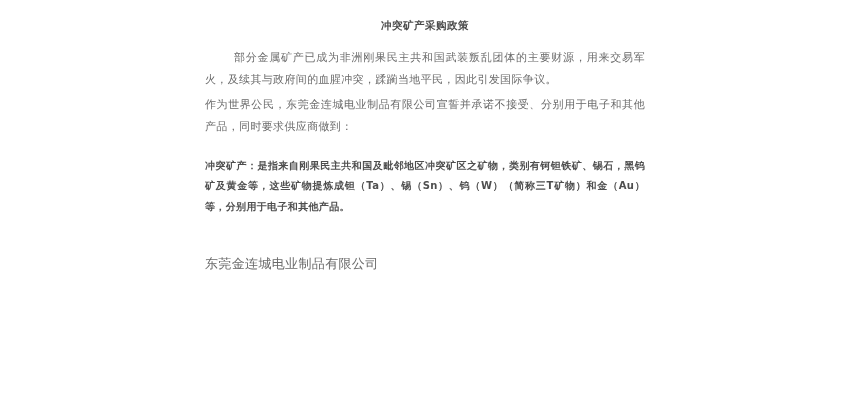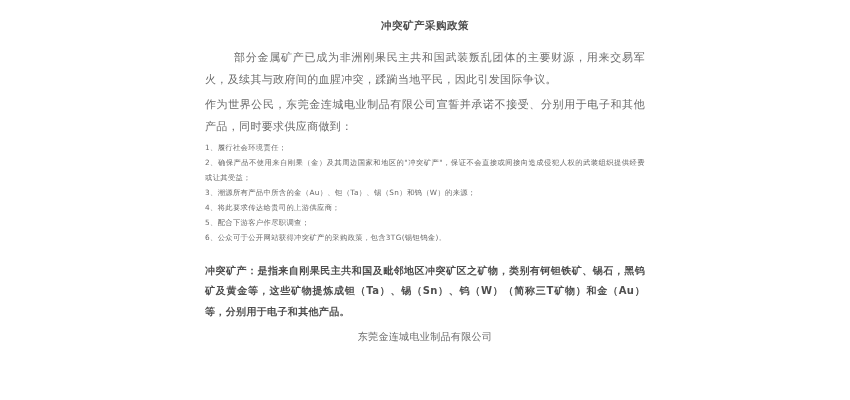--- a/index.html
+++ b/index.html
@@ -64,46 +64,38 @@
   .definition {
     font-size: 10px;
     line-height: 2.05;
     color: #4f4f4f;
     font-weight: bold;
     text-align: justify;
     letter-spacing: 0.35px;
     margin: 0;
   }
   .signature {
-    margin-top: 8px;
-    text-align: center;
-    font-size: 10px;
+    margin-top: 38px;
+    text-align: left;
+    font-size: 13px;
     color: #6a6a6a;
     letter-spacing: 0.35px;
   }
 </style>
 </head>
 <body>
 
 <div class="page">
   <div class="doc">
 
     <h1 class="doc-title">冲突矿产采购政策</h1>
 
     <p class="para indent">部分金属矿产已成为非洲刚果民主共和国武装叛乱团体的主要财源，用来交易军火，及续其与政府间的血腥冲突，蹂躏当地平民，因此引发国际争议。</p>
     <p class="para">作为世界公民，东莞金连城电业制品有限公司宣誓并承诺不接受、分别用于电子和其他产品，同时要求供应商做到：</p>
 
-    <ul class="list">
-      <li>1、履行社会环境责任；</li>
-      <li>2、确保产品不使用来自刚果（金）及其周边国家和地区的"冲突矿产"，保证不会直接或间接向造成侵犯人权的武装组织提供经费或让其受益；</li>
-      <li>3、潮源所有产品中所含的金（Au）、钽（Ta）、锡（Sn）和钨（W）的来源；</li>
-      <li>4、将此要求传达给贵司的上游供应商；</li>
-      <li>5、配合下游客户作尽职调查；</li>
-      <li>6、公众可于公开网站获得冲突矿产的采购政策，包含3TG(锡钽钨金)。</li>
-    </ul>
 
     <div class="spacer"></div>
 
     <p class="definition">冲突矿产：是指来自刚果民主共和国及毗邻地区冲突矿区之矿物，类别有钶钽铁矿、锡石，黑钨矿及黄金等，这些矿物提炼成钽（Ta）、锡（Sn）、钨（W）（简称三T矿物）和金（Au）等，分别用于电子和其他产品。</p>
 
     <div class="signature">东莞金连城电业制品有限公司</div>
 
   </div>
 </div>
 

